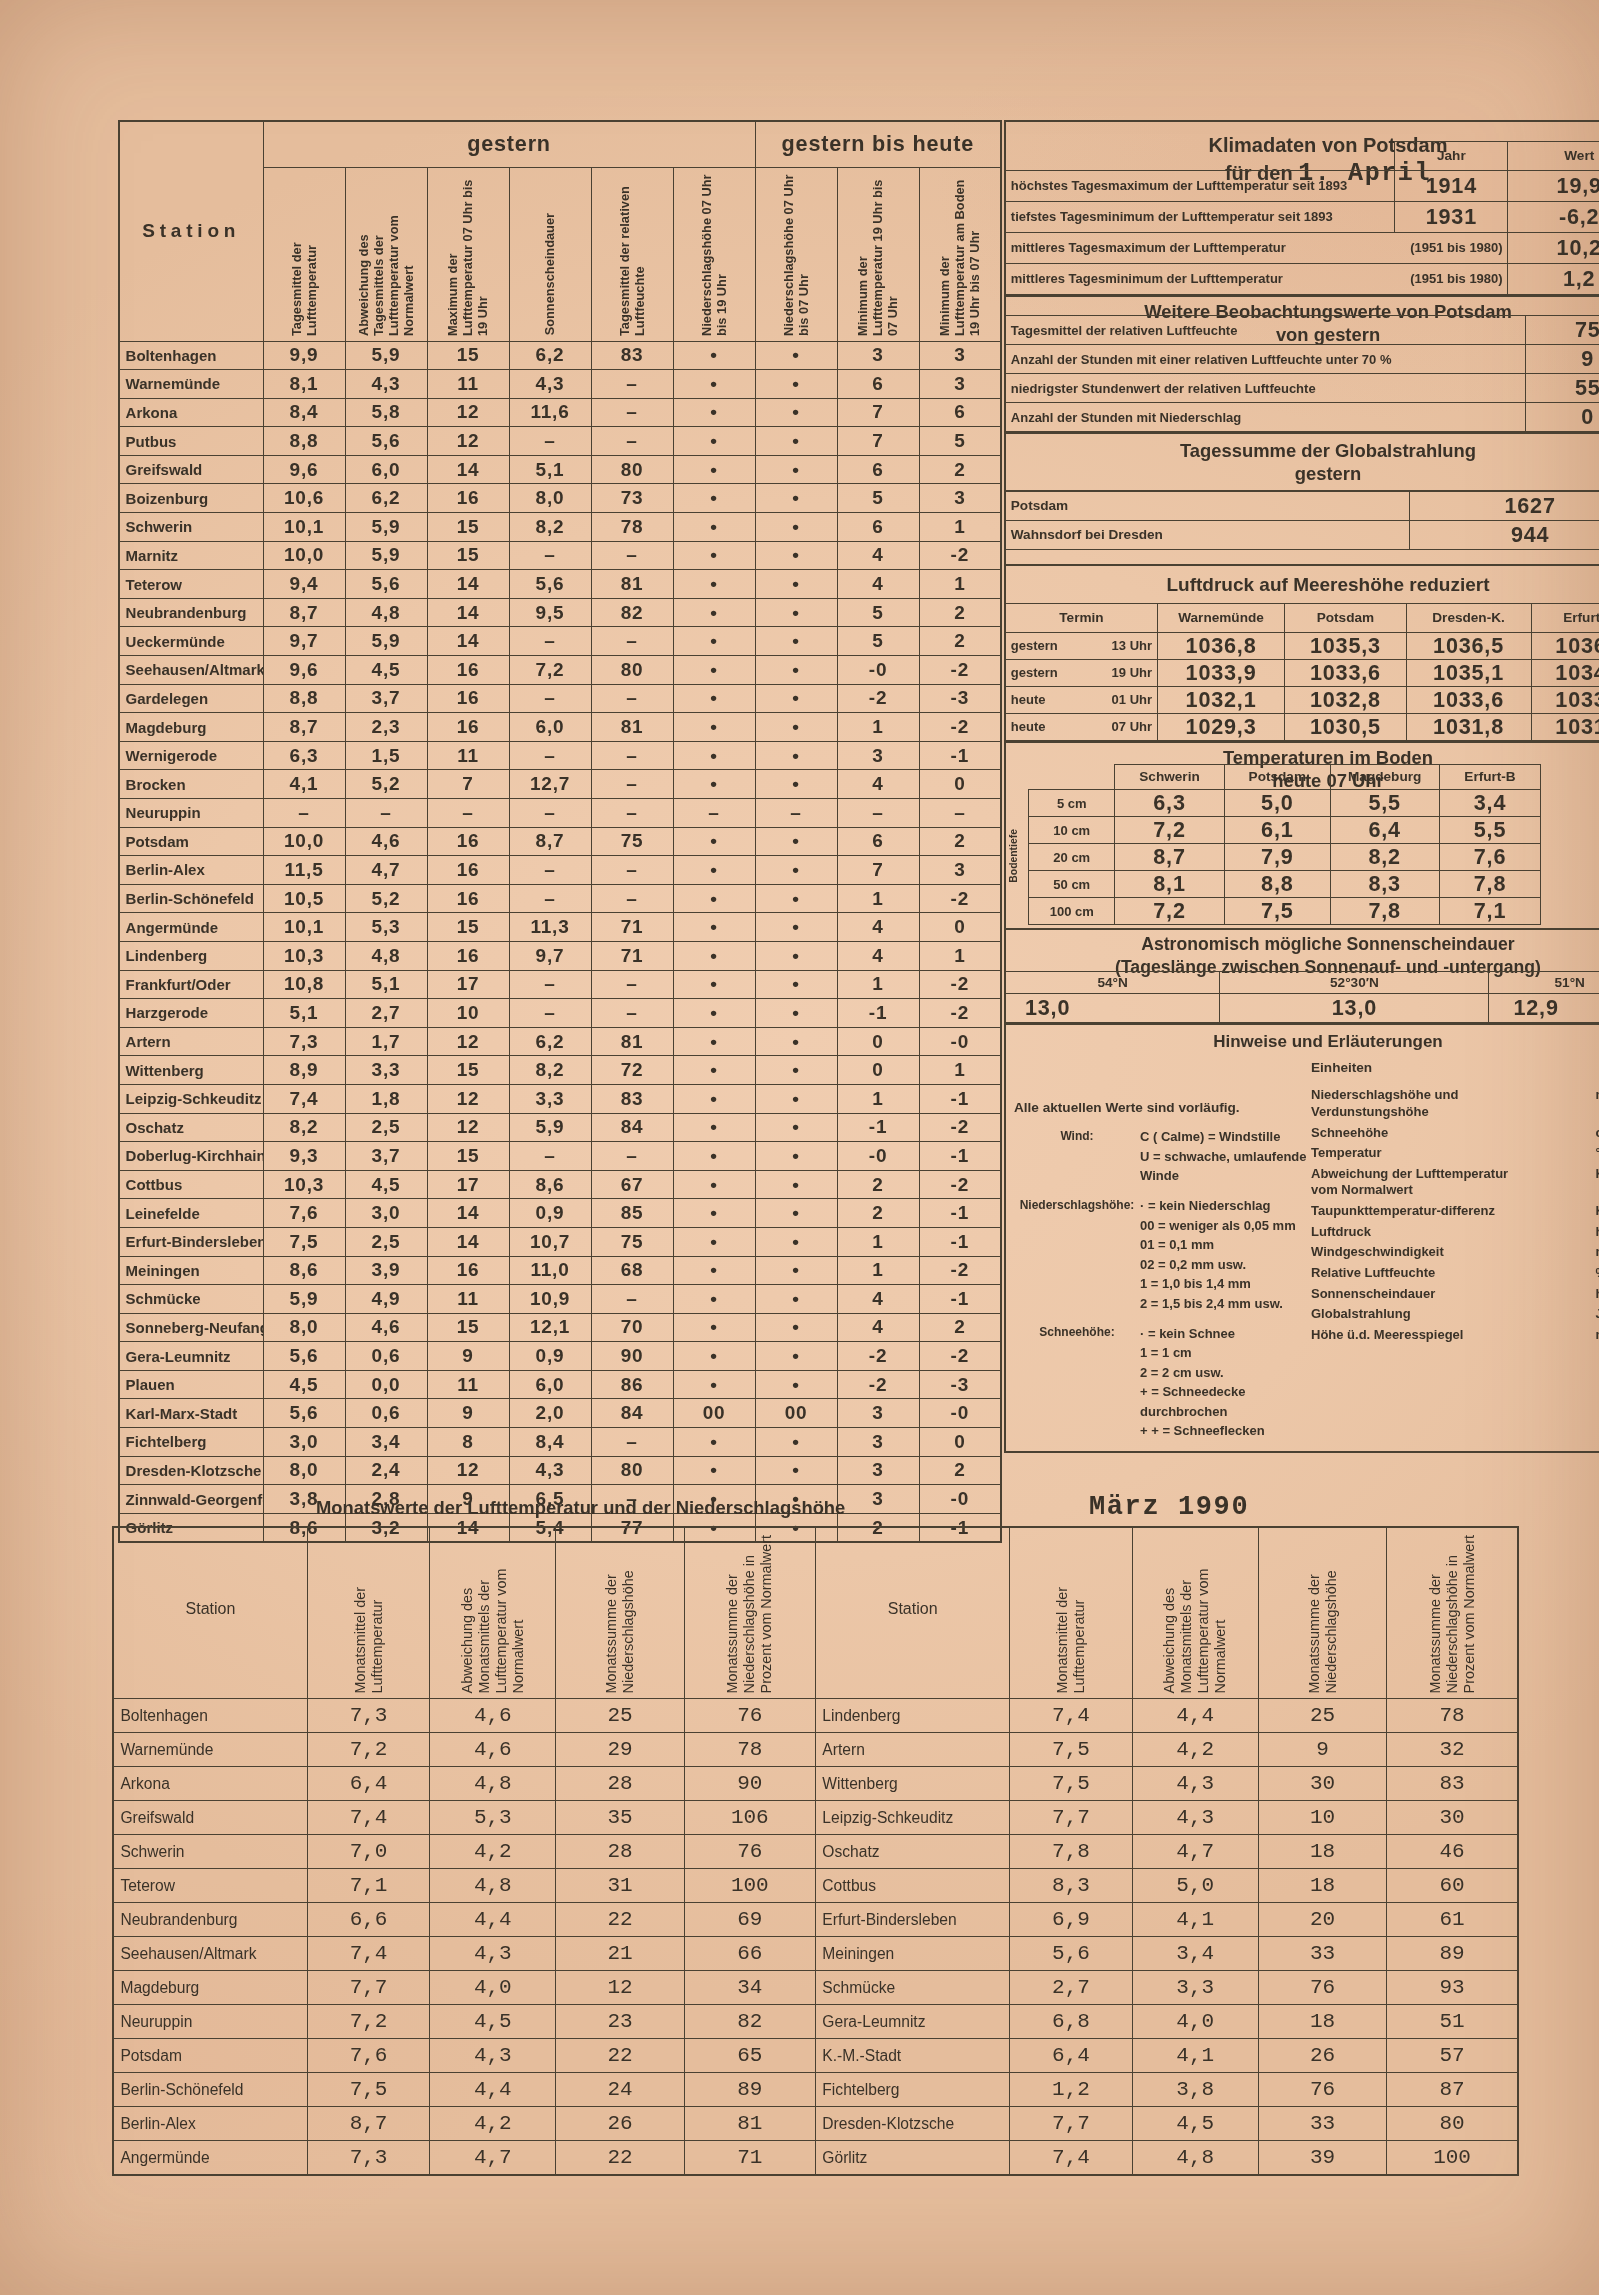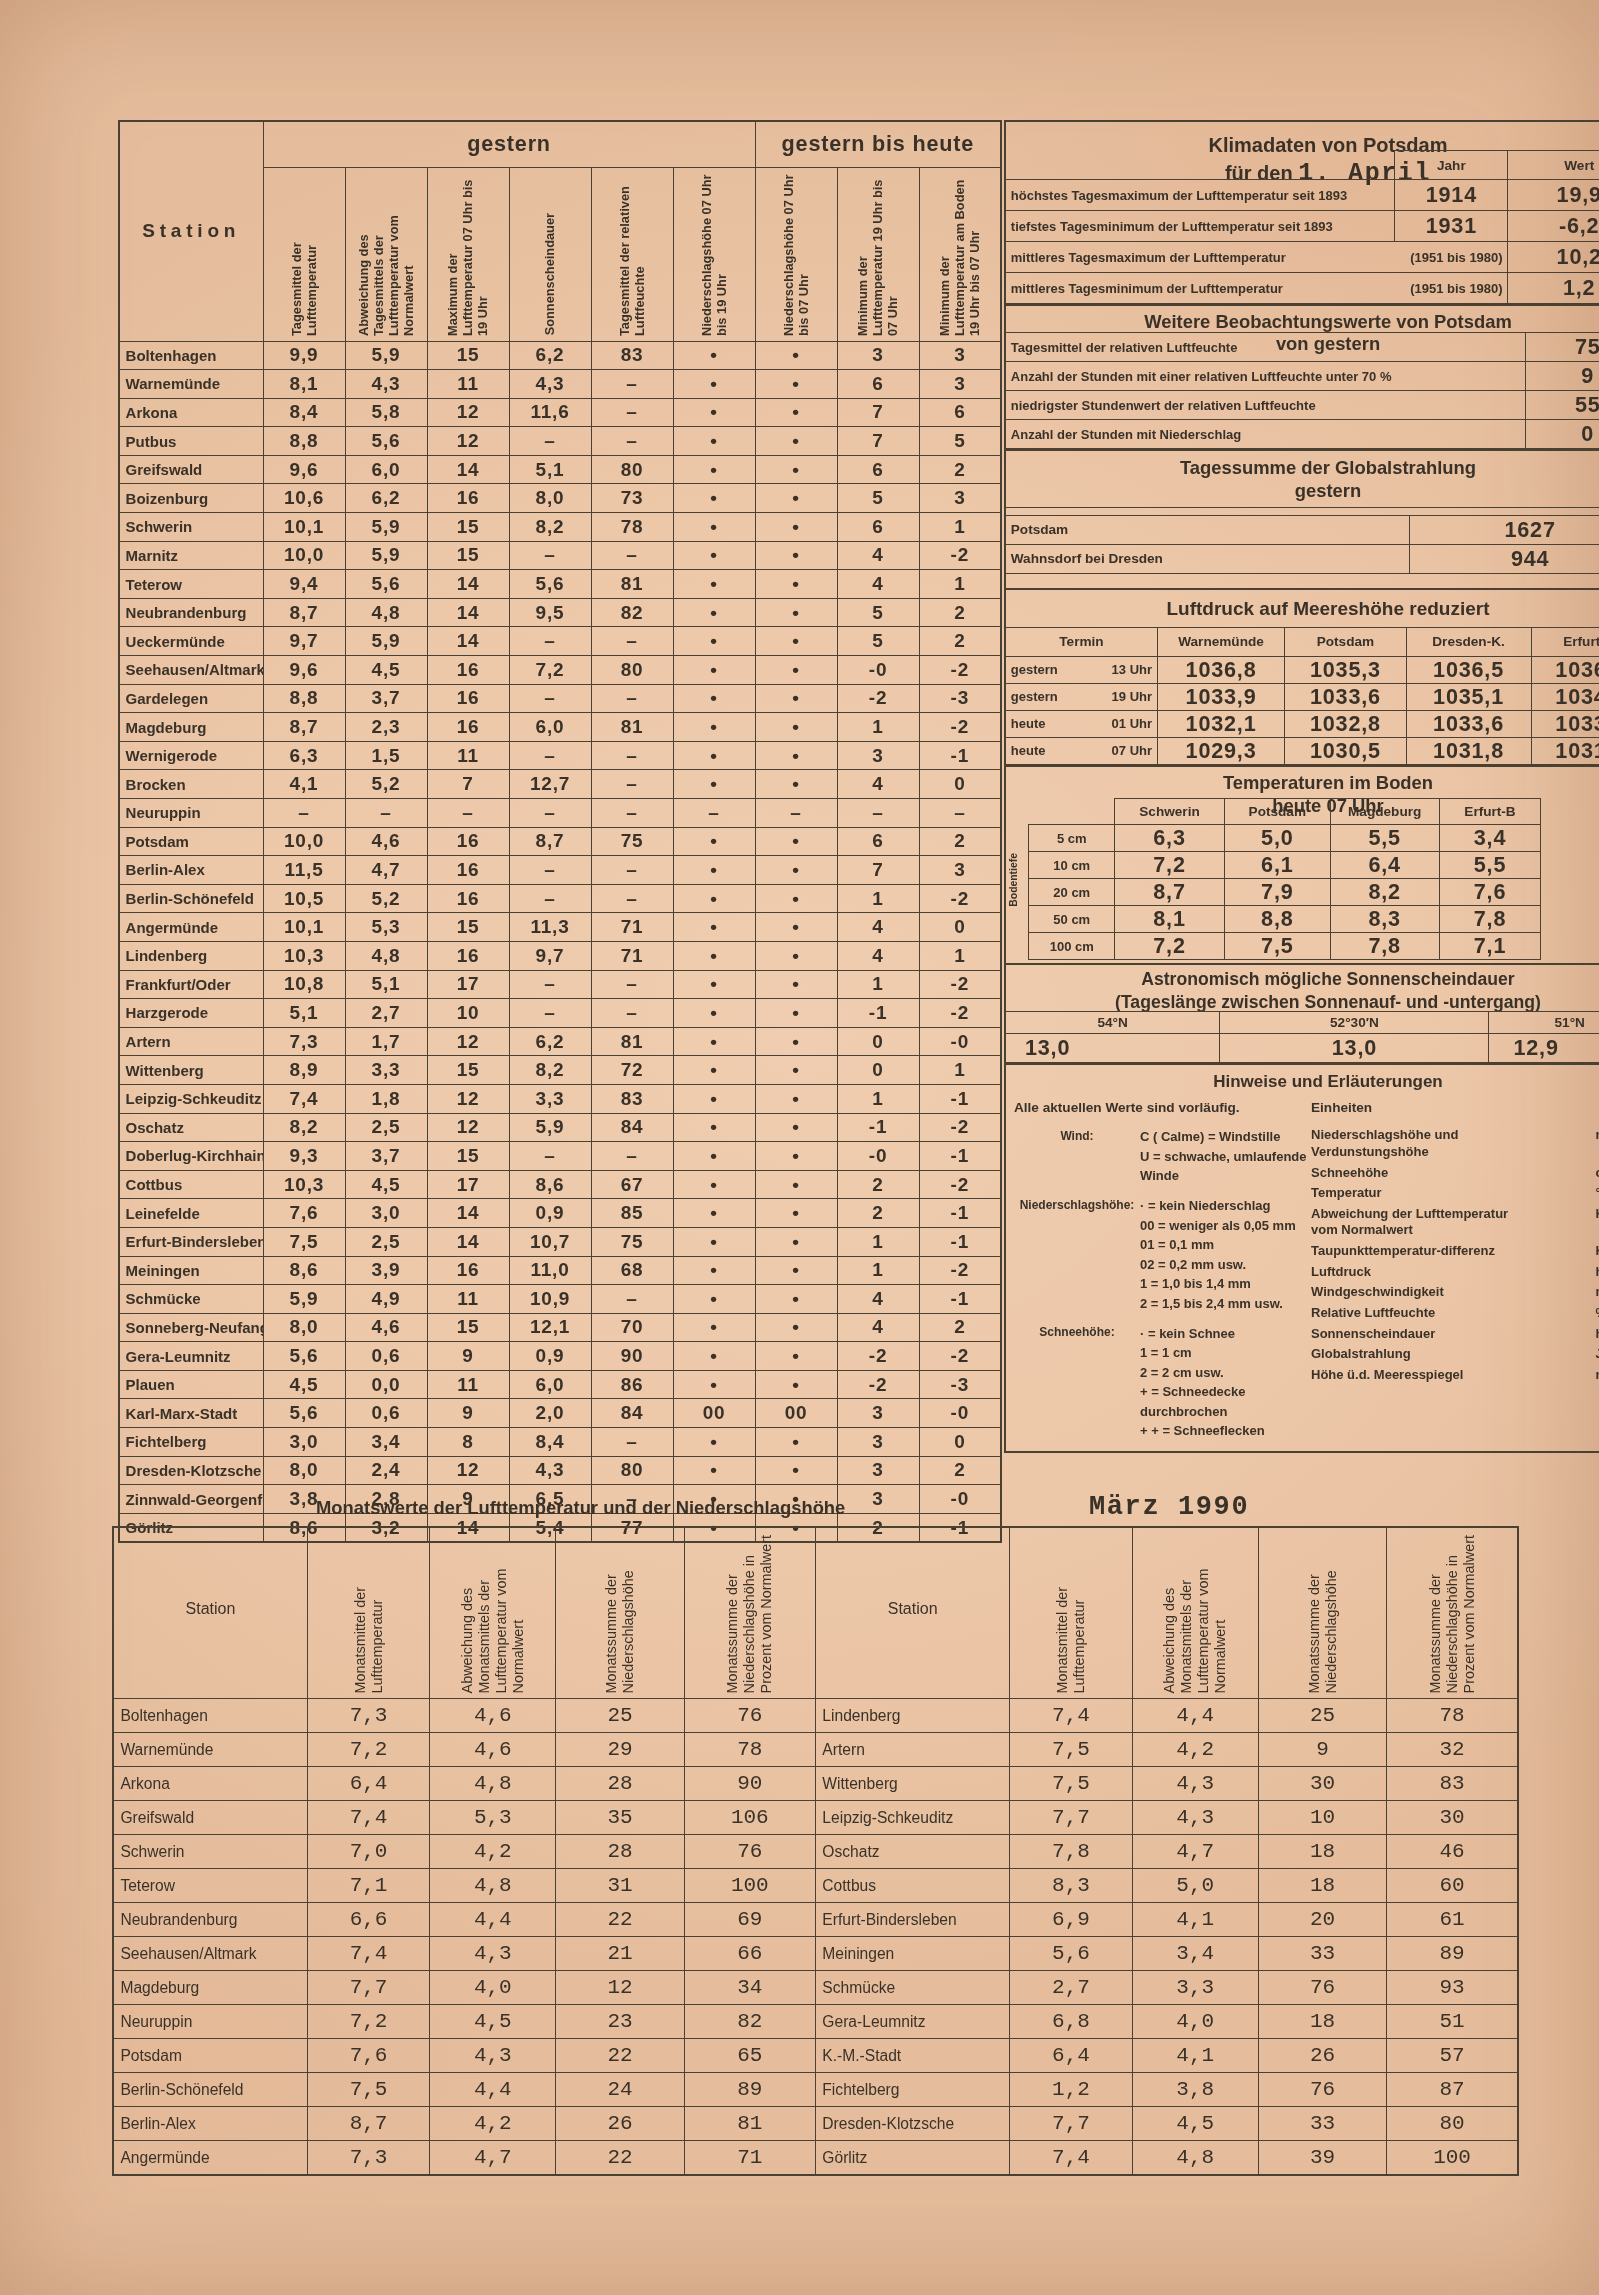--- a/index.html
+++ b/index.html
@@ -886,21 +886,21 @@
           <td class="num" style="text-align:left;padding-left:24px;">12,9</td>
         </tr>
       </tbody>
         </table>
     </div>
 
     <div class="blk">
       <div class="btitle" style="font-size:17px;padding:6.4px 0 8px;">Hinweise und Erläuterungen</div>
       <div style="display:flex;padding:0 6.4px 0 8px;">
         <div style="width:297px;flex:none;">
-          <div class="hw-note" style="margin-bottom:12.8px;">Alle aktuellen Werte sind vorläufig.</div>
+          <div class="hw-note" style="margin-bottom:12.8px;margin-top:40px;">Alle aktuellen Werte sind vorläufig.</div>
           <div>
               <div class="lgroup">
                 <div class="llabel">Wind:</div>
                 <div class="llines">
                   <div>C ( Calme) = Windstille</div>
                   <div>U = schwache, umlaufende Winde</div>
                 </div>
               </div>
               <div class="lgroup">
                 <div class="llabel">Niederschlagshöhe:</div>

